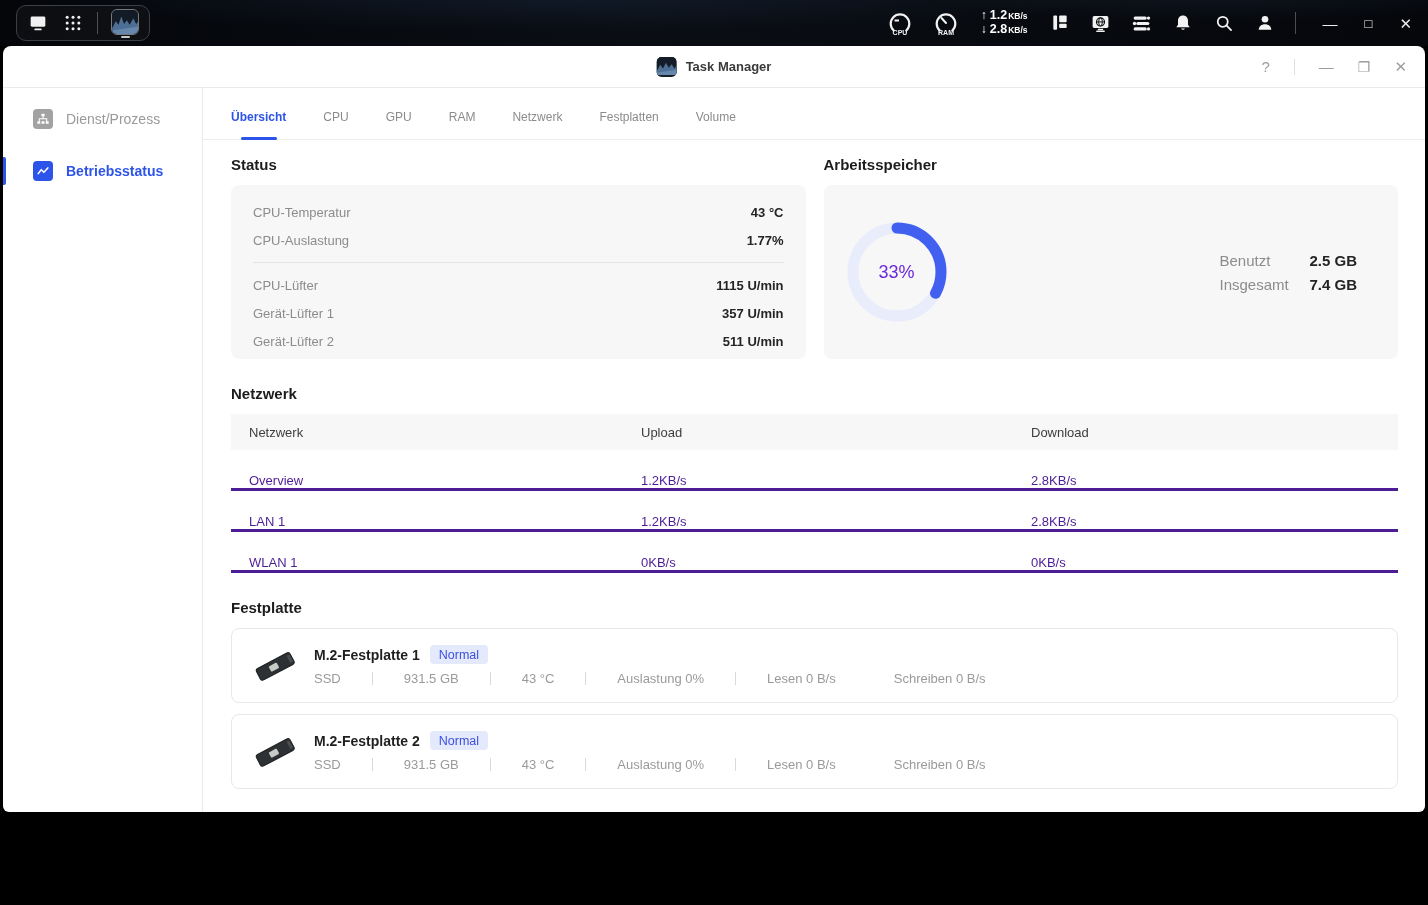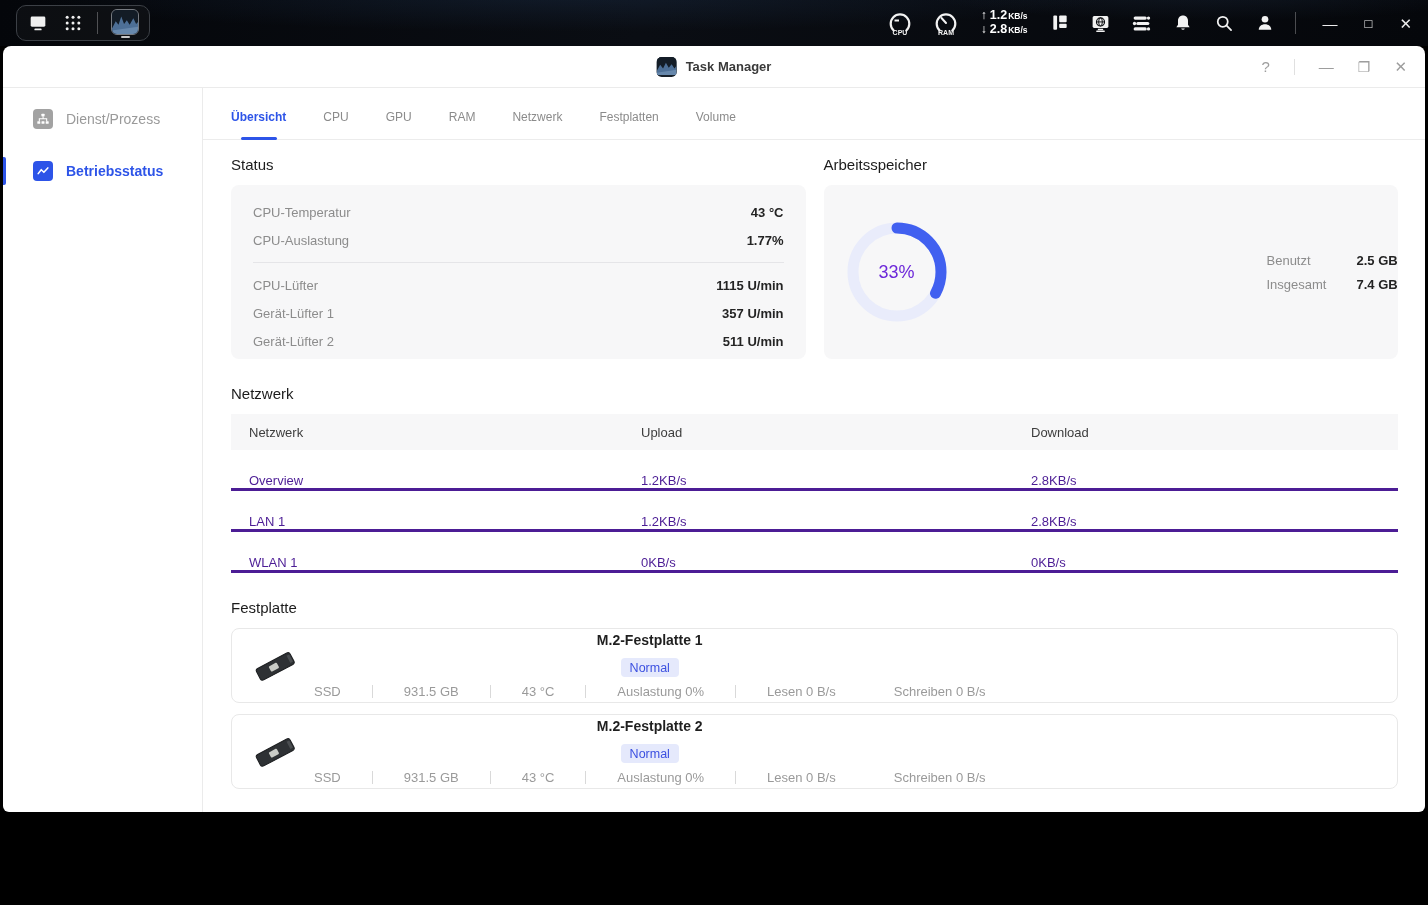--- a/index.html
+++ b/index.html
@@ -98,56 +98,56 @@
     height:52px;flex:none;border-bottom:1px solid #ececec;
     display:flex;align-items:flex-end;padding-left:28px;gap:37px;
   }
   .tab{padding-bottom:15px;font-size:12px;color:#8b8b8b;cursor:pointer;position:relative;}
   .tab.active{color:var(--accent);font-weight:700;}
   .tab.active::after{
     content:"";position:absolute;left:50%;transform:translateX(-50%);bottom:-1px;
     width:36px;height:3px;background:var(--accent);border-radius:2px;
   }
   .scroll{flex:1;overflow:hidden;padding:16px 27px 0 28px;}
-  .section-heading{font-size:15px;font-weight:400;color:#1c1c1c;margin:0 0 12px 0;}
+  .section-heading{font-size:15px;font-weight:700;color:#1c1c1c;margin:0 0 12px 0;}
   .two-col{display:flex;gap:18px;}
   .col{width:0;flex:1;}
   .card{background:var(--card);border-radius:8px;}
   
   .status-card{height:174px;padding:13px 22px;}
   .stat-row{height:28px;display:flex;align-items:center;justify-content:space-between;font-size:13px;}
   .stat-label{color:var(--label);}
   .stat-value{color:var(--value);font-weight:700;}
   .stat-divider{height:1px;background:#e5e5e8;margin:8px 0;}
   
   .memory-card{height:174px;position:relative;}
   .donut-wrap{position:absolute;left:17px;top:31px;width:112px;height:112px;}
   .donut-pct{
     position:absolute;inset:0;display:grid;place-items:center;
     font-size:18px;font-weight:400;color:#6d28d9;
   }
   .mem-legend{position:absolute;left:396px;top:50%;transform:translateY(-50%);}
-  .mem-row{display:flex;height:24px;align-items:center;font-size:13px;margin-left:47px;}
+  .mem-row{display:flex;height:24px;align-items:center;font-size:15px;}
   .mem-label{color:var(--label);width:90px;}
   .mem-value{color:var(--value);font-weight:700;}
   
   .net-section{margin-top:26px;}
   .thead{display:flex;align-items:center;height:36px;background:var(--card);font-size:13px;color:#3d3d3d;font-weight:500;}
   .trow{display:flex;align-items:flex-end;height:41px;border-bottom:3px solid #4c1d95;font-size:13px;color:#4c1d95;}
   .cell-name{width:410px;padding-left:18px;}
   .cell-up{width:390px;}
   .cell-down{flex:1;}
   
   .disk-section{margin-top:26px;}
   .disk-card{
     height:75px;border:1px solid #e8e8e8;border-radius:8px;background:#fff;
     display:flex;align-items:center;padding:0 16px;margin-bottom:11px;
   }
   .disk-icon{width:54px;height:44px;margin-right:12px;flex:none;}
-  .disk-title-row{display:flex;align-items:center;gap:10px;flex-direction:column;}
+  .disk-title-row{display:flex;align-items:center;gap:10px;}
   .disk-title{font-size:14px;font-weight:700;color:#1f1f1f;}
   .badge{
     background:#e5e9fc;color:#3c50e0;font-size:12.5px;font-weight:500;
     padding:2.5px 9px;border-radius:4px;
   }
   .disk-details{display:flex;align-items:center;margin-top:7px;font-size:13px;color:#9a9a9a;gap:20px;}
   .ddsep{width:1px;height:13px;background:#d9d9d9;margin:0 11px;}
   .ddgap{width:18px;}
 </style>
 </head>

